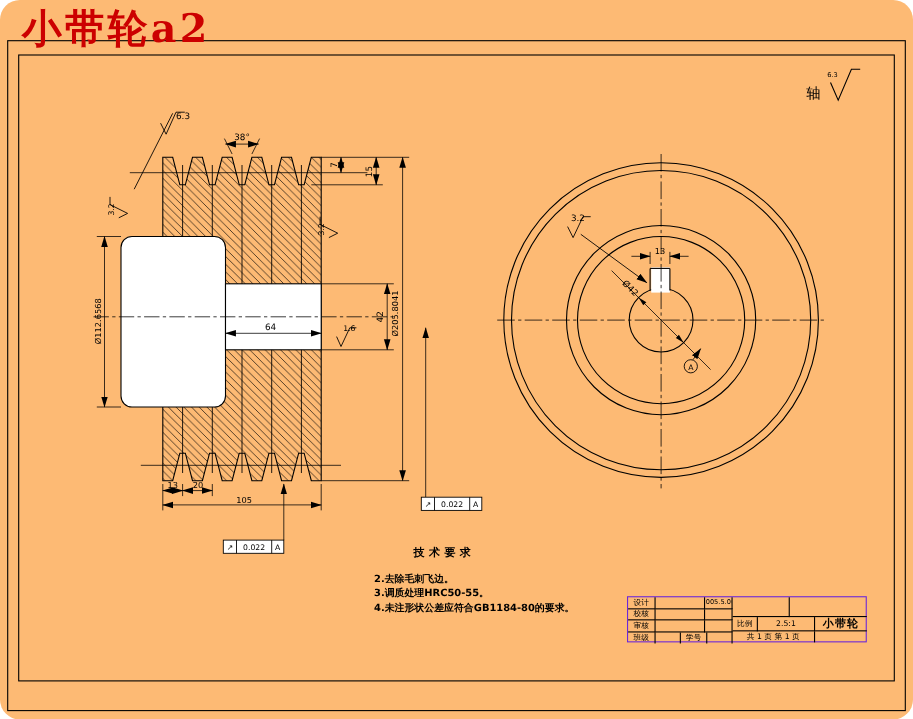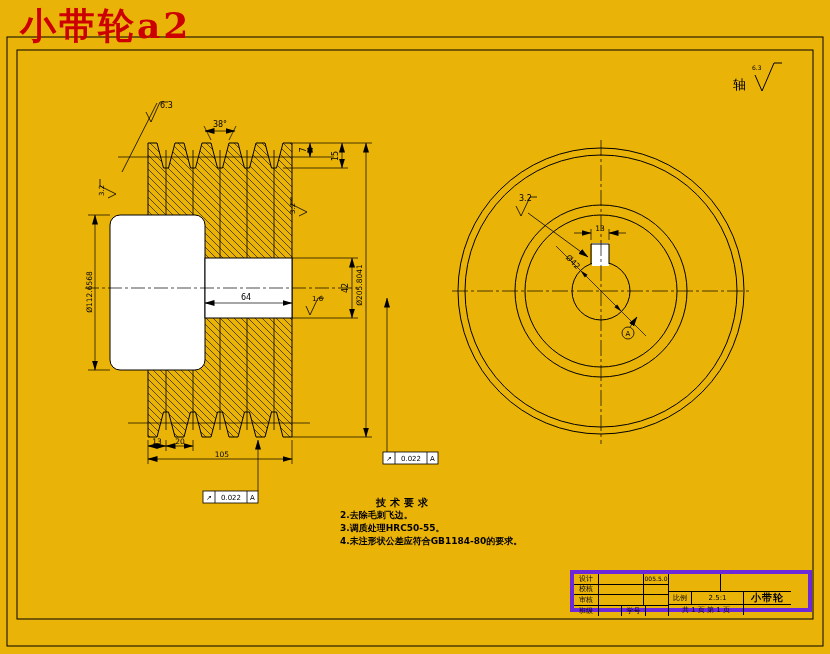--- a/index.html
+++ b/index.html
@@ -1,23 +1,23 @@
 <!DOCTYPE html>
 <html><head>
 <meta charset="utf-8">
 <style>
   html,body{margin:0;padding:0;background:#ffffff;}
-  .page{position:relative;width:830px;height:654px;background:#eab308;overflow:hidden;
-        font-family:"DejaVu Sans",sans-serif;color:#000;}
+  .page{position:relative;width:830px;height:654px;background:#fdba74;overflow:hidden;
+        font-family:"DejaVu Sans",sans-serif;color:#000;border-radius:18px;}
   .abs{position:absolute;}
   .drawing-title{left:20px;top:2px;font-family:"DejaVu Serif",serif;font-weight:bold;
         font-size:36px;color:#cc0000;letter-spacing:3px;z-index:5;}
   .techreq{left:340px;top:496px;width:290px;font-size:9px;font-weight:bold;line-height:13px;}
-  .techreq .tr-title{margin-left:36px;font-size:10px;letter-spacing:4px;margin-bottom:0;}
-  .tblock{left:570px;top:570px;width:242px;height:42px;border:4px solid #6d28d9;box-sizing:border-box;
+  .techreq .tr-title{margin-left:36px;font-size:10px;letter-spacing:4px;margin-bottom:12px;}
+  .tblock{left:570px;top:542px;width:218px;height:42px;border:1px solid #6d28d9;box-sizing:border-box;
           font-size:7px;}
   .cell{position:absolute;box-sizing:border-box;display:flex;align-items:center;justify-content:center;
         overflow:hidden;white-space:nowrap;}
   .br{border-right:1px solid #000;} .bb{border-bottom:1px solid #000;}
   .date-cell{font-size:6px;}
   .partname{font-size:10px;font-weight:bold;letter-spacing:1px;}
   svg text{font-family:"DejaVu Sans",sans-serif;fill:#000;}
 </style>
 </head>
 <body>

